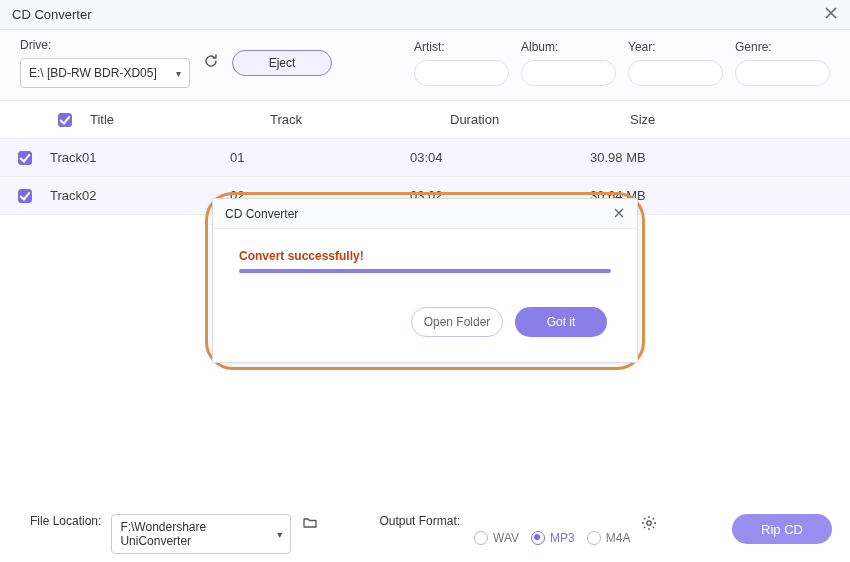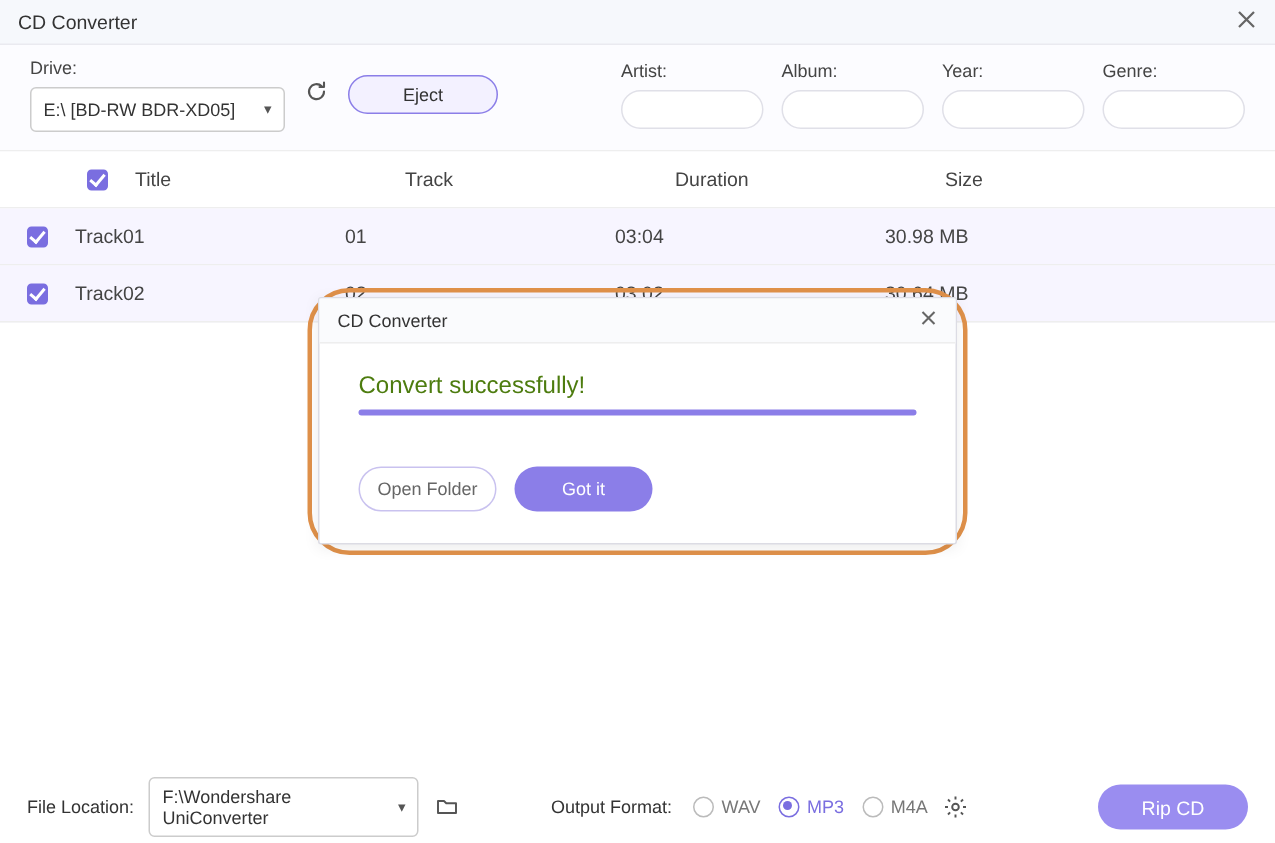--- a/index.html
+++ b/index.html
@@ -19,43 +19,43 @@
 .meta-input { width: 95px; height: 26px; border: 1px solid #e0e0e8; border-radius: 14px; background: #fff; padding: 0 10px; font-size: 12px; }
 .spacer-flex { flex: 1; }
 
 .table-wrap { }
 .table-header-row, .table-row { display: grid; grid-template-columns: 46px 180px 180px 180px 1fr; align-items: center; height: 38px; padding: 0 4px 0 4px; }
 .table-header-row { border-bottom: 1px solid #eee; color: #444; font-size: 13px; background: #fff; padding-left: 44px; }
 .table-row { background: #f7f5ff; border-bottom: 1px solid #eee; color: #444; font-size: 13px; }
 .chk { width: 14px; height: 14px; border: 1.5px solid #7a6ee0; border-radius: 3px; background: #7a6ee0; position: relative; margin-left: 14px; cursor: pointer; }
 .chk::after { content: ""; position: absolute; left: 3px; top: 0px; width: 4px; height: 8px; border: solid #fff; border-width: 0 2px 2px 0; transform: rotate(40deg); }
 
-.bottom-bar { position: absolute; bottom: 0; left: 0; right: 0; height: 48px; display: flex; align-items: center; padding: 0 18px; gap: 10px; background: #fff; }
+.bottom-bar { position: absolute; bottom: 0; left: 12px; right: 0; height: 48px; display: flex; padding: 0 18px; gap: 10px; background: #fff; }
 .bottom-label { font-size: 12px; color: #333; }
 .file-loc { width: 180px; height: 40px; border: 1px solid #ccc; border-radius: 4px; display: flex; align-items: center; padding: 0 8px; font-size: 12px; background: #fff; cursor: pointer; }
 .file-loc .chev { margin-left: auto; }
 .folder-icon { width: 18px; height: 18px; display: inline-flex; align-items: center; justify-content: center; color: #555; cursor: pointer; }
 .radio-group { display: flex; align-items: center; gap: 12px; margin-left: 4px; }
 .radio { display: flex; align-items: center; gap: 5px; font-size: 12px; color: #777; cursor: pointer; }
 .radio .dot { width: 14px; height: 14px; border: 1.5px solid #bbb; border-radius: 50%; position: relative; }
 .radio.selected { color: #7a6ee0; }
 .radio.selected .dot { border-color: #7a6ee0; }
 .radio.selected .dot::after { content: ""; position: absolute; left: 2px; top: 2px; width: 6px; height: 6px; background: #7a6ee0; border-radius: 50%; }
 .settings-icon { width: 18px; height: 18px; display: inline-flex; align-items: center; justify-content: center; color: #555; cursor: pointer; }
 .rip-btn { margin-left: auto; width: 100px; height: 30px; border: none; border-radius: 16px; background: #9a8df0; color: #fff; font-size: 13px; cursor: pointer; }
 
 .modal-highlight { position: absolute; left: 205px; top: 192px; width: 440px; height: 178px; border: 3px solid #e0914a; border-radius: 28px; pointer-events: none; z-index: 9; }
 .modal { position: absolute; left: 212px; top: 198px; width: 426px; height: 165px; background: #fff; border: 1px solid #dcdce4; border-radius: 2px; box-shadow: 0 2px 10px rgba(0,0,0,0.08); z-index: 10; }
 .modal-head { height: 30px; border-bottom: 1px solid #eee; display: flex; align-items: center; padding: 0 12px; background: #fafbfd; }
 .modal-title { font-size: 12px; color: #333; }
 .modal-close { margin-left: auto; font-size: 16px; color: #666; cursor: pointer; }
 .modal-body { padding: 20px 26px 10px 26px; }
-.status-text { color: #4d7c0f; font-size: 16px; margin-bottom: 6px; }
+.status-text { color: #c2410c; font-size: 12px; margin-bottom: 6px; font-weight: bold; }
 .progress-bar { height: 4px; background: #8b7ee8; border-radius: 2px; width: 100%; }
-.modal-actions { display: flex; justify-content: flex-start; gap: 12px; margin-top: 34px; padding-right: 4px; }
+.modal-actions { display: flex; justify-content: flex-end; gap: 12px; margin-top: 34px; padding-right: 4px; }
 .open-folder-btn { width: 92px; height: 30px; border: 1px solid #c9c2ef; background: #fff; color: #666; border-radius: 16px; font-size: 12px; cursor: pointer; }
 .got-it-btn { width: 92px; height: 30px; border: none; background: #8b7ee8; color: #fff; border-radius: 16px; font-size: 12px; cursor: pointer; }
 </style>
 </head>
 <body>
 
 <div class="header-bar">
   <span class="header-title">CD Converter</span>
   <span class="header-close">
     <svg width="14" height="14" viewBox="0 0 14 14">

